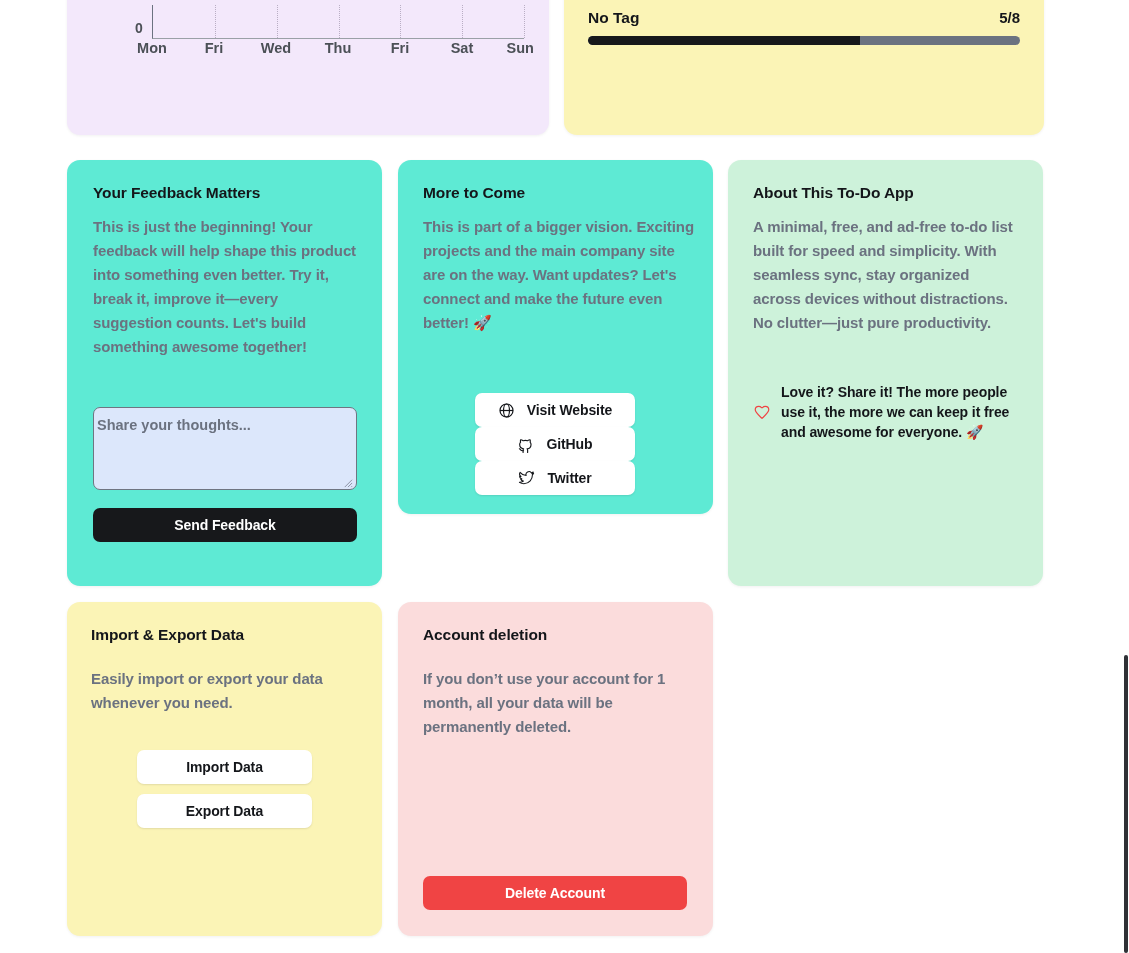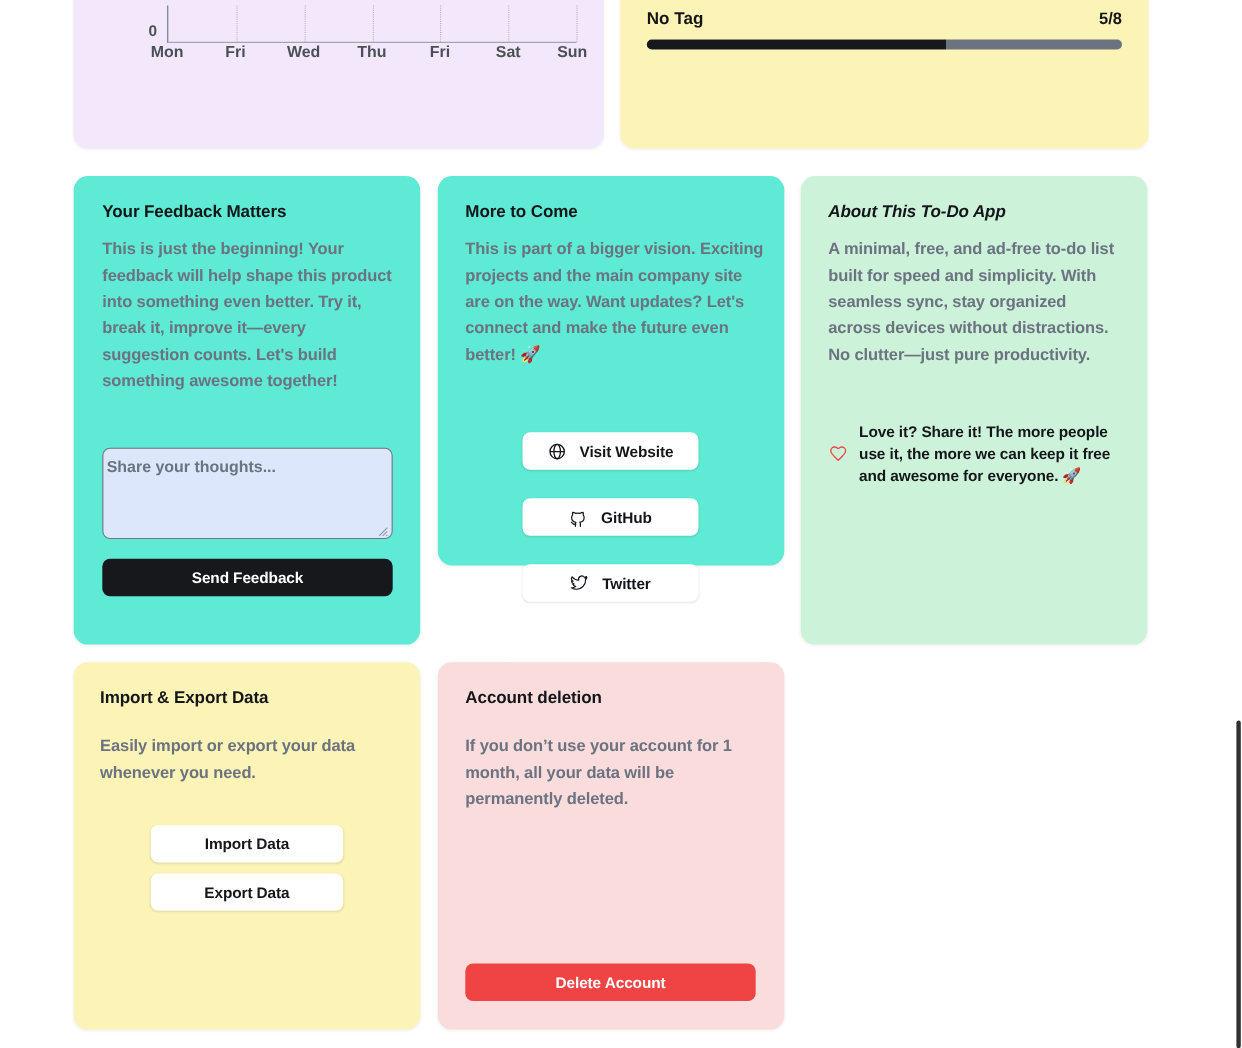--- a/index.html
+++ b/index.html
@@ -154,42 +154,42 @@
     left: 398px; top: 160px;
     width: 315px; height: 354px;
     background: #5eead4;
   }
   #more-card .card-title { position: absolute; left: 25px; top: 24px; }
   #more-card .card-body  { position: absolute; left: 25px; top: 55px; width: 272px; }
   .link-btns {
     position: absolute;
     left: 77px; top: 233px;
     width: 160px;
-    display: flex; flex-direction: column; gap: 26px;
+    display: flex; flex-direction: column; gap: 0;
   }
   .link-btn {
     height: 34px;
     background: #ffffff;
     border: none; border-radius: 7px;
     display: flex; align-items: center; justify-content: center; gap: 12px;
     font-family: "Liberation Sans", sans-serif;
     font-size: 14px; font-weight: 700; color: #14161a;
     cursor: pointer;
     box-shadow: 0 1px 2px rgba(0,0,0,0.10);
     letter-spacing: -0.1px;
   }
   .link-btn svg { display: block; flex: none; }
 
   
   #about-card {
     left: 728px; top: 160px;
     width: 315px; height: 426px;
     background: #cdf2da;
   }
-  #about-card .card-title { position: absolute; left: 25px; top: 24px; font-style: italic; }
+  #about-card .card-title { position: absolute; left: 25px; top: 24px; }
   #about-card .card-body  { position: absolute; left: 25px; top: 55px; width: 268px; }
   .share-note {
     position: absolute;
     left: 25px; top: 222px;
     width: 272px;
     display: flex; align-items: center; gap: 10px;
   }
   .share-text {
     font-size: 14px; font-weight: 700; line-height: 20px;
     color: #14161a; letter-spacing: -0.1px;

